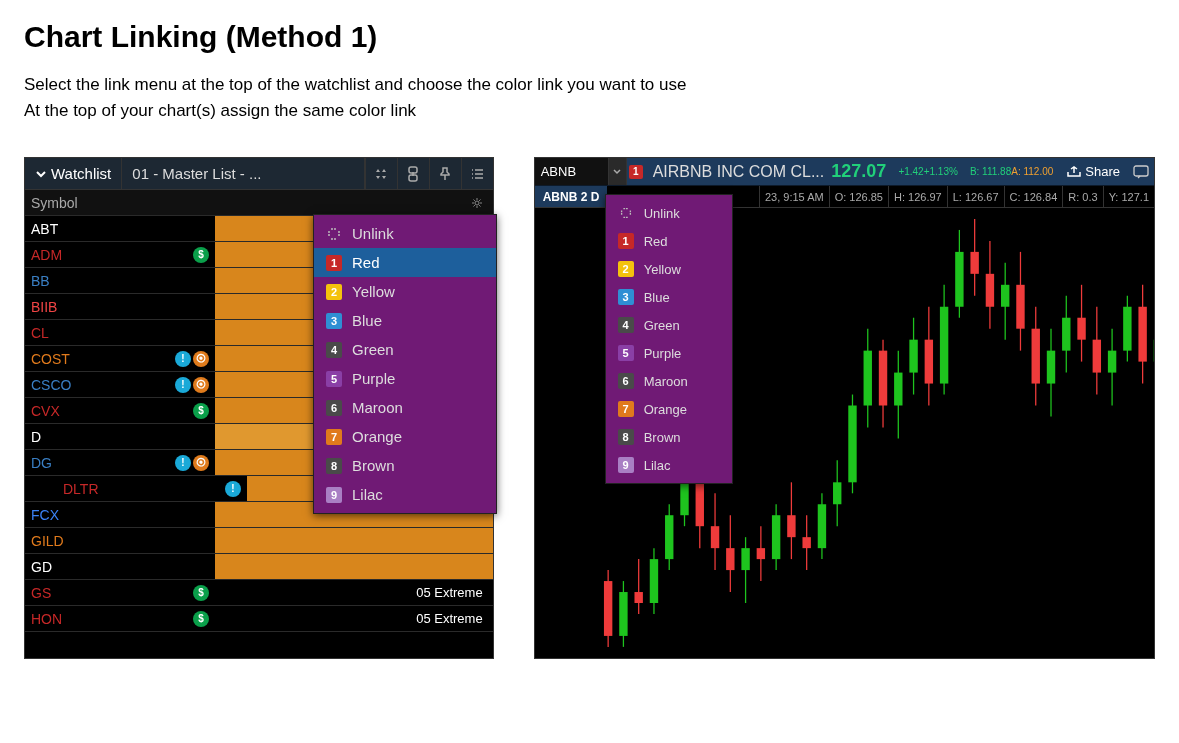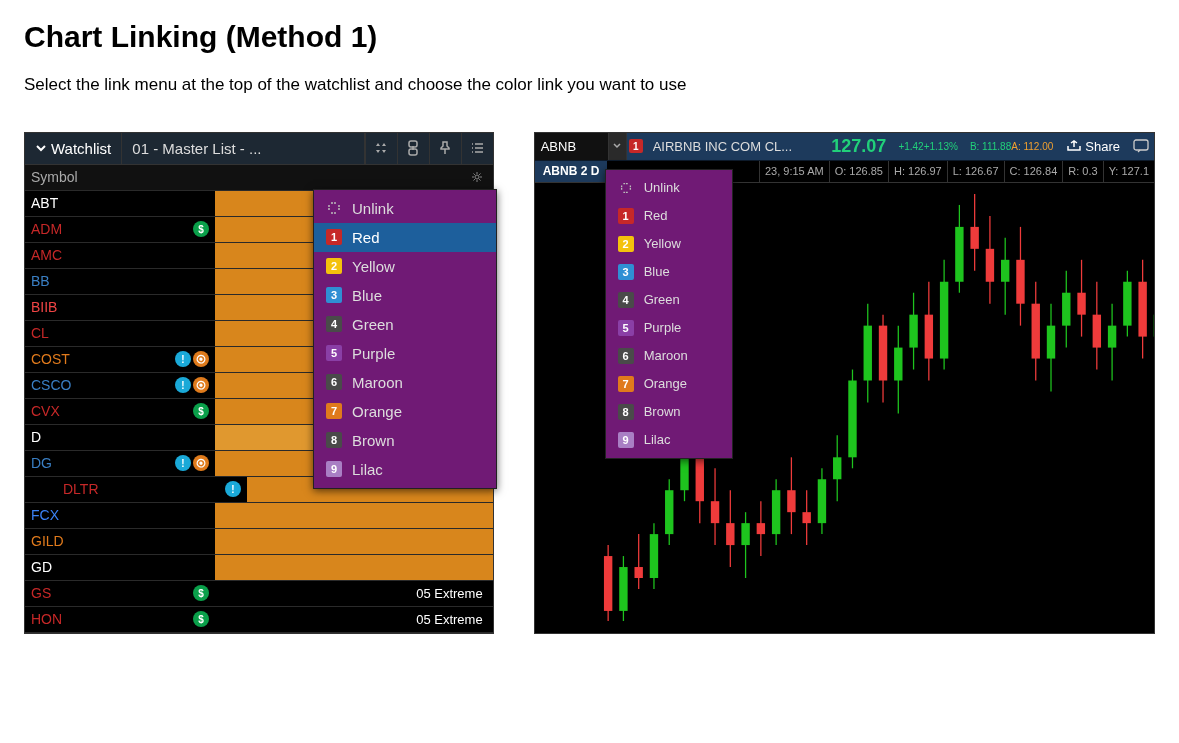--- a/index.html
+++ b/index.html
@@ -195,21 +195,21 @@
     border-right: 1px solid #333;
   }
   .ch-linkbtn {
     width: 18px;
     justify-content: center;
   }
   .ch-name {
     flex: 1;
     padding: 0 8px;
     color: #ddd;
-    font-size: 13px;
+    font-size: 16px;
     overflow: hidden;
     white-space: nowrap;
   }
   .ch-price {
     color: #21d07a;
     font-size: 18px;
     font-weight: 600;
     padding: 0 6px;
   }
   .ch-pct {
@@ -275,20 +275,21 @@
   .ch-canvas svg { position:absolute; inset:0; }
 
 </style>
 </head>
 <body>
 
 <h1>Chart Linking (Method 1)</h1>
 
 <div class="instructions">
   <div>Select the link menu at the top of the watchlist and choose the color link you want to use</div>
+  <div>At the top of your chart(s) assign the same color link</div>
 </div>
 
 <div class="panels">
 
   <div class="watchlist">
     <div class="wl-header">
       <div class="tab1">
         <svg class="chev" viewBox="0 0 12 12">
             <path d="M2 4l4 4 4-4" fill="none" stroke="#fff" stroke-width="2"></path>
           </svg>
@@ -338,27 +339,20 @@
             <span class="badges"></span>
           </div>
           <div class="c2" style="background: rgb(216, 134, 28);"></div>
         </div>
         <div class="symbol-row">
           <div class="c1" style="color: rgb(198, 40, 40);">
             <span>ADM</span>
             <span class="badges">
               <span class="badge green">$</span>
             </span>
-          </div>
-          <div class="c2" style="background: rgb(216, 134, 28);"></div>
-        </div>
-        <div class="symbol-row">
-          <div class="c1" style="color: rgb(198, 40, 40);">
-            <span>AMC</span>
-            <span class="badges"></span>
           </div>
           <div class="c2" style="background: rgb(216, 134, 28);"></div>
         </div>
         <div class="symbol-row">
           <div class="c1" style="color: rgb(58, 127, 196);">
             <span>BB</span>
             <span class="badges"></span>
           </div>
           <div class="c2" style="background: rgb(216, 134, 28);"></div>
         </div>

